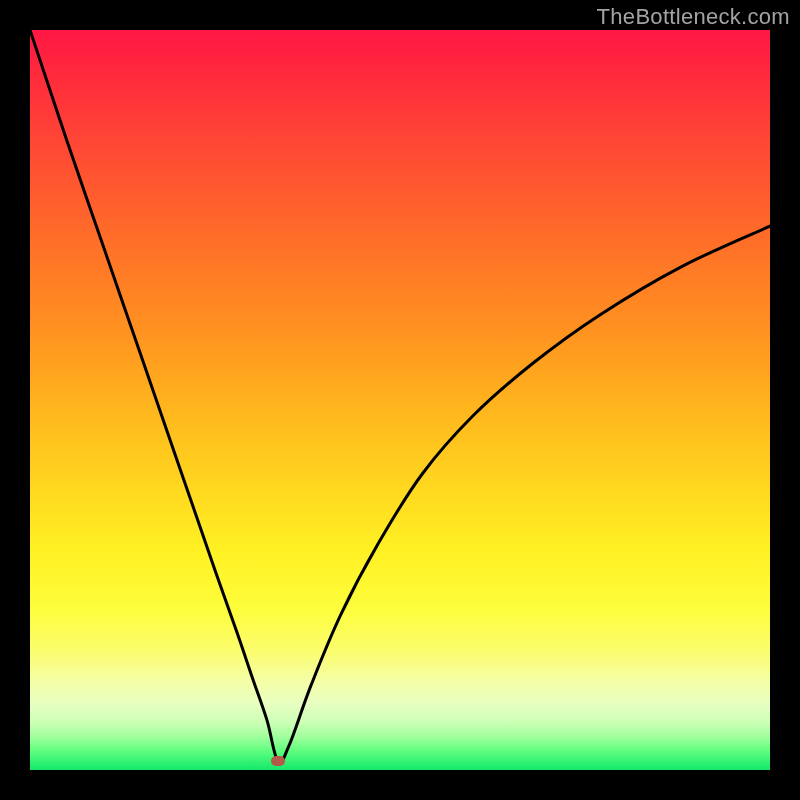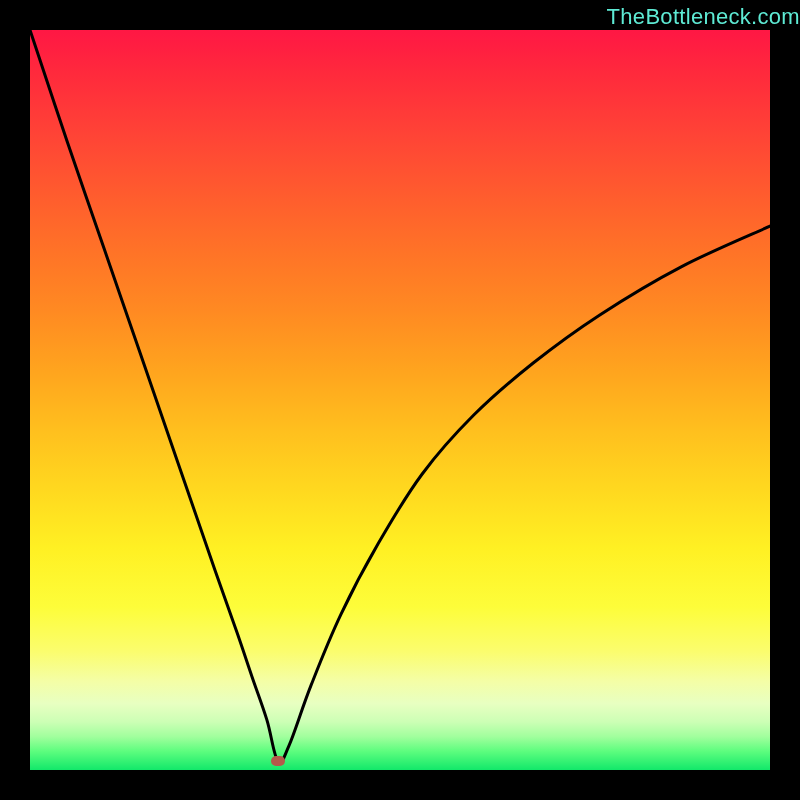--- a/index.html
+++ b/index.html
@@ -60,22 +60,22 @@
     width: 14px;
     height: 10px;
     border-radius: 5px;
     background: #b35a4a;
     transform: translate(-50%, -50%);
   }
 
   .watermark {
     position: absolute;
     top: 4px;
-    right: 0;
-    color: #5eead4;
+    right: 10px;
+    color: #a3a3a3;
     font-size: 22px;
     font-weight: 500;
     letter-spacing: 0.3px;
   }
 </style>
 </head>
 <body>
 
 <div class="frame">
 

